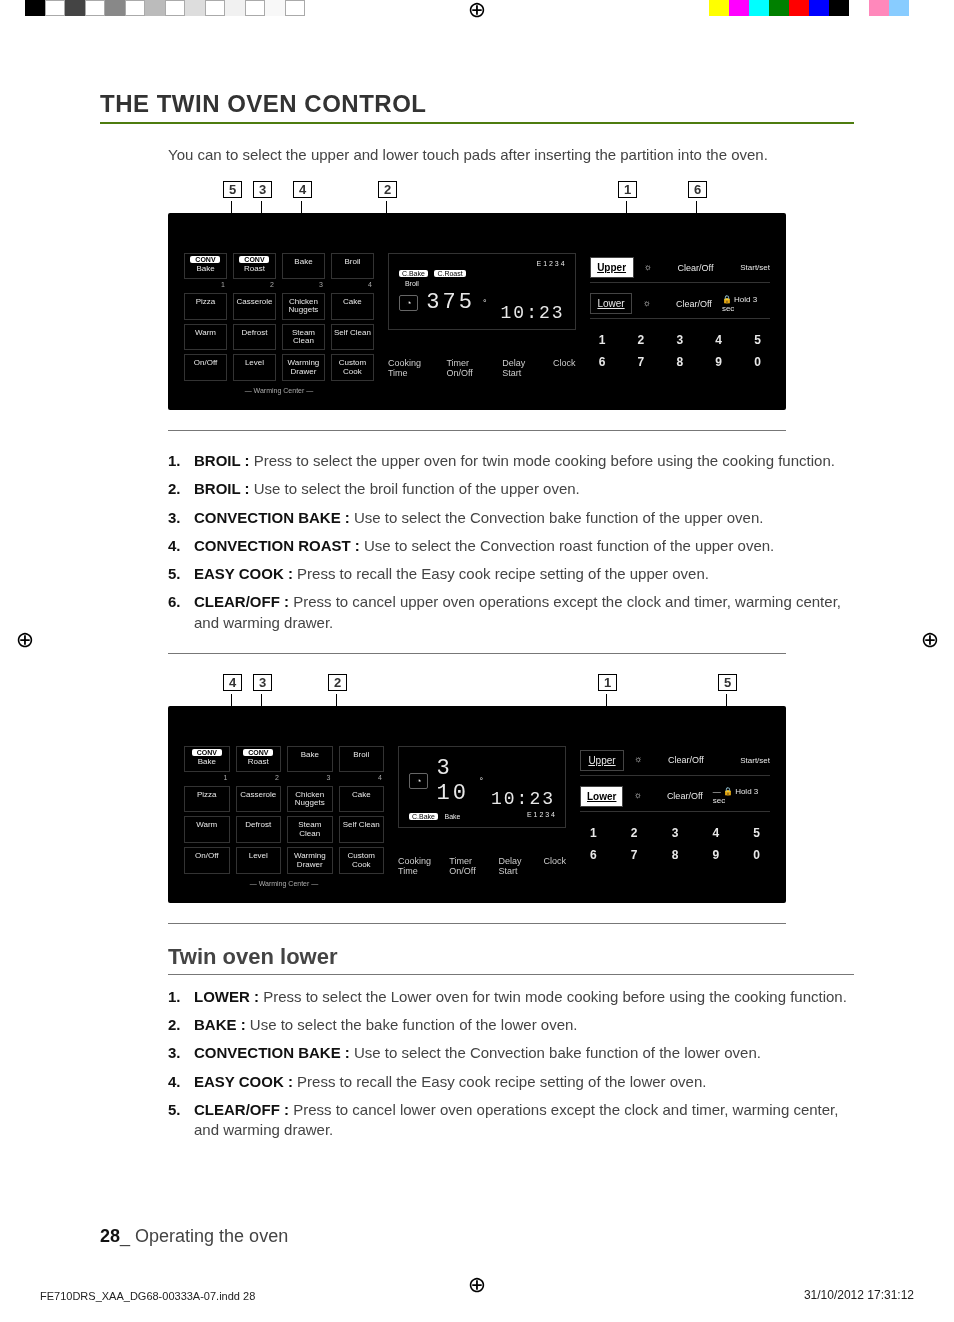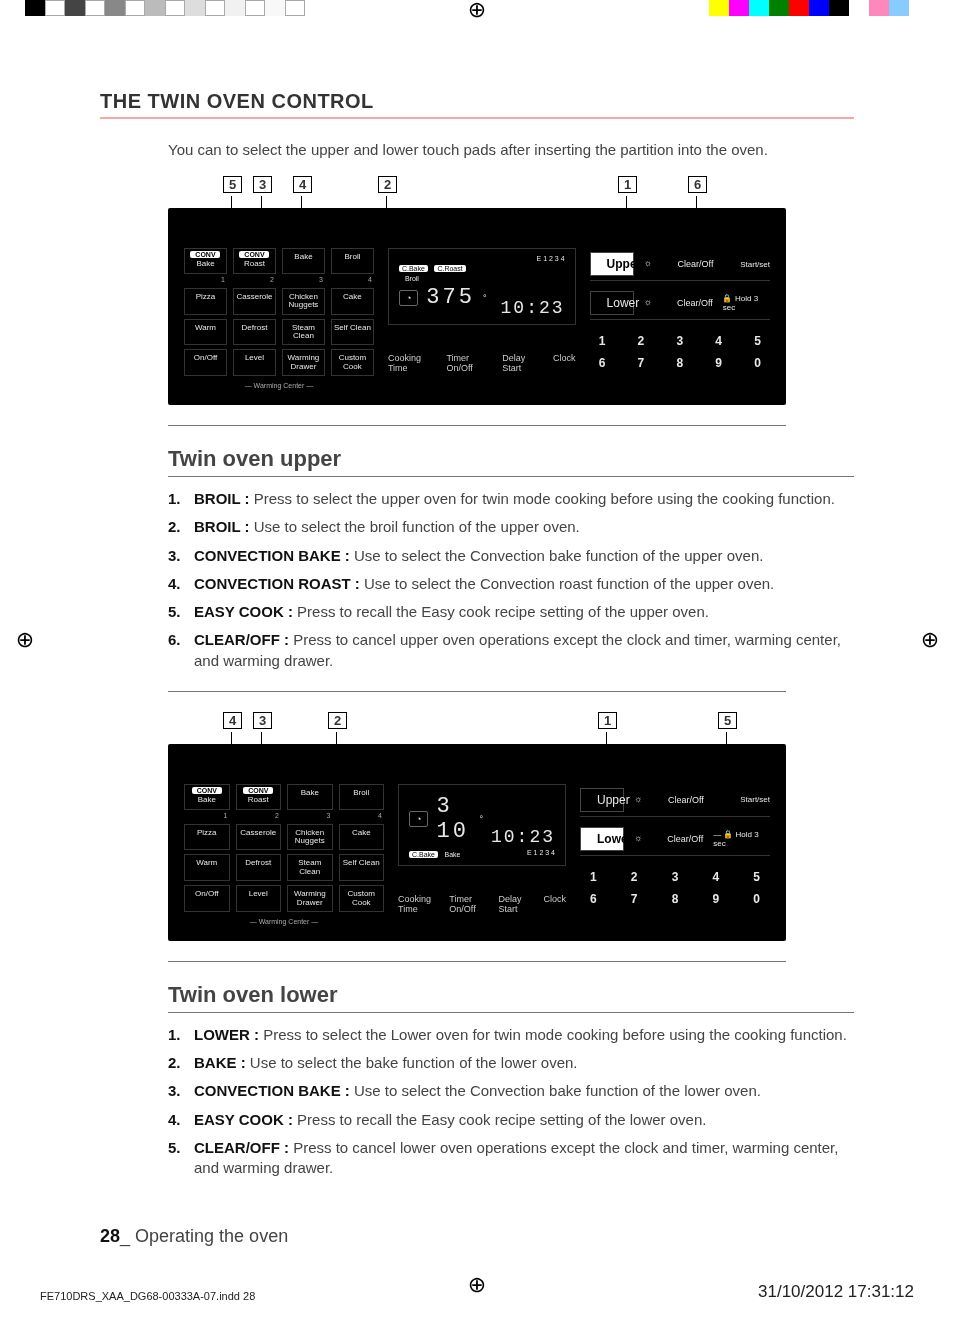--- a/index.html
+++ b/index.html
@@ -13,24 +13,24 @@
   }
   
   .colorbar { position: absolute; display: flex; height: 16px; }
   .colorbar.left { top: 0; left: 25px; }
   .colorbar.right { top: 0; right: 25px; }
   .cb { width: 20px; height: 16px; }
   .page {
     padding: 90px 100px 60px 100px;
   }
   .title {
-    font-size: 20px;
+    font-size: 24px;
     letter-spacing: .5px;
     padding-bottom: 4px;
-    border-bottom: 2px solid #fca5a5;
+    border-bottom: 2px solid #4d7c0f;
     margin-bottom: 22px;
   }
   .intro {
     font-size: 15px;
     color: #444;
     margin-left: 68px;
     margin-bottom: 18px;
   }
   .subhead {
     font-size: 22px;
@@ -56,21 +56,21 @@
     position: absolute; bottom: 75px; left: 100px;
     font-size: 18px; color: #444;
   }
   .footer-page b { color: #111; }
   .footer-file {
     position: absolute; bottom: 20px; left: 40px;
     font-size: 11px; color: #222;
   }
   .footer-date {
     position: absolute; bottom: 20px; right: 40px;
-    font-size: 17px; color: #222;
+    font-size: 12px; color: #222;
   }
   .regmark {
     position: absolute; font-size: 22px; color: #000;
     transform: translate(-50%,-50%);
   }
 
   
   .panel-wrap { margin: 0 68px 12px 68px; }
   .callouts { position: relative; height: 32px; margin: 0 10px; }
   .callout {
@@ -108,21 +108,21 @@
     display: flex; gap: 14px; align-items: center; width: 100%;
   }
   .disp .seg { font-family: 'Courier New', monospace; letter-spacing: 3px; font-size: 22px; }
   .disp .ind { font-size: 7px; }
   .pill { font-size: 7px; background: #fff; color: #000; padding: 0 3px; border-radius: 2px; margin-right: 4px;}
   .clock { font-family: 'Courier New', monospace; font-size: 18px; letter-spacing: 2px; margin-left: auto; margin-top: 36px; }
   .funcrow { display: flex; gap: 18px; font-size: 9px; color: #ccc; margin-top: 18px; justify-content: space-around; width: 100%;}
 
   .rightside { width: 190px; gap: 6px; }
   .uplow { display: flex; align-items: center; gap: 10px; border-bottom: 1px solid #333; padding: 4px 0;}
-  .uplow .lbl { border: 1px solid #444; padding: 4px 16px; font-size: 12px; width: 44px; text-align: center; }
+  .uplow .lbl { border: 1px solid #444; padding: 4px 6px; font-size: 10px; width: 44px; text-align: center; text-decoration: underline; }
   .uplow.hl .lbl { background: #fff; color: #000; font-weight: 700; }
   .uplow .light { width: 12px; height: 12px; }
   .uplow .co { font-size: 9px; margin-left: 12px; }
   .uplow .ss { font-size: 8px; margin-left: auto; }
   .keypad { display: grid; grid-template-columns: repeat(5, 1fr); gap: 8px 14px;
             font-size: 12px; font-weight: 700; margin-top: 8px; text-align: center;}
 </style>
 </head>
 <body>
 
@@ -267,21 +267,20 @@
             <span>8</span>
             <span>9</span>
             <span>0</span>
           </div>
       </div>
     </div>
   </div>
 
   <div class="hr"></div>
 
-  <h2 class="subhead">Twin oven upper</h2>
   <ol class="steps">
       <li>
         <span class="step-num">1.</span>
         <span><span class="step-term">BROIL :</span> <span>Press to select the upper oven for twin mode cooking before using the cooking function.</span></span>
       </li>
       <li>
         <span class="step-num">2.</span>
         <span><span class="step-term">BROIL :</span> <span>Use to select the broil function of the upper oven.</span></span>
       </li>
       <li>

